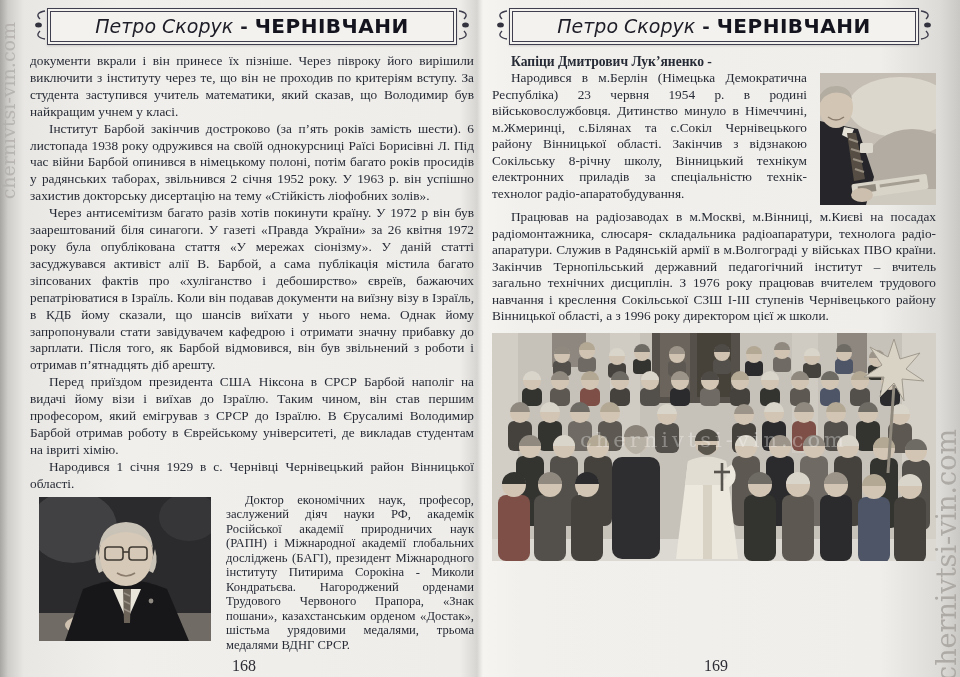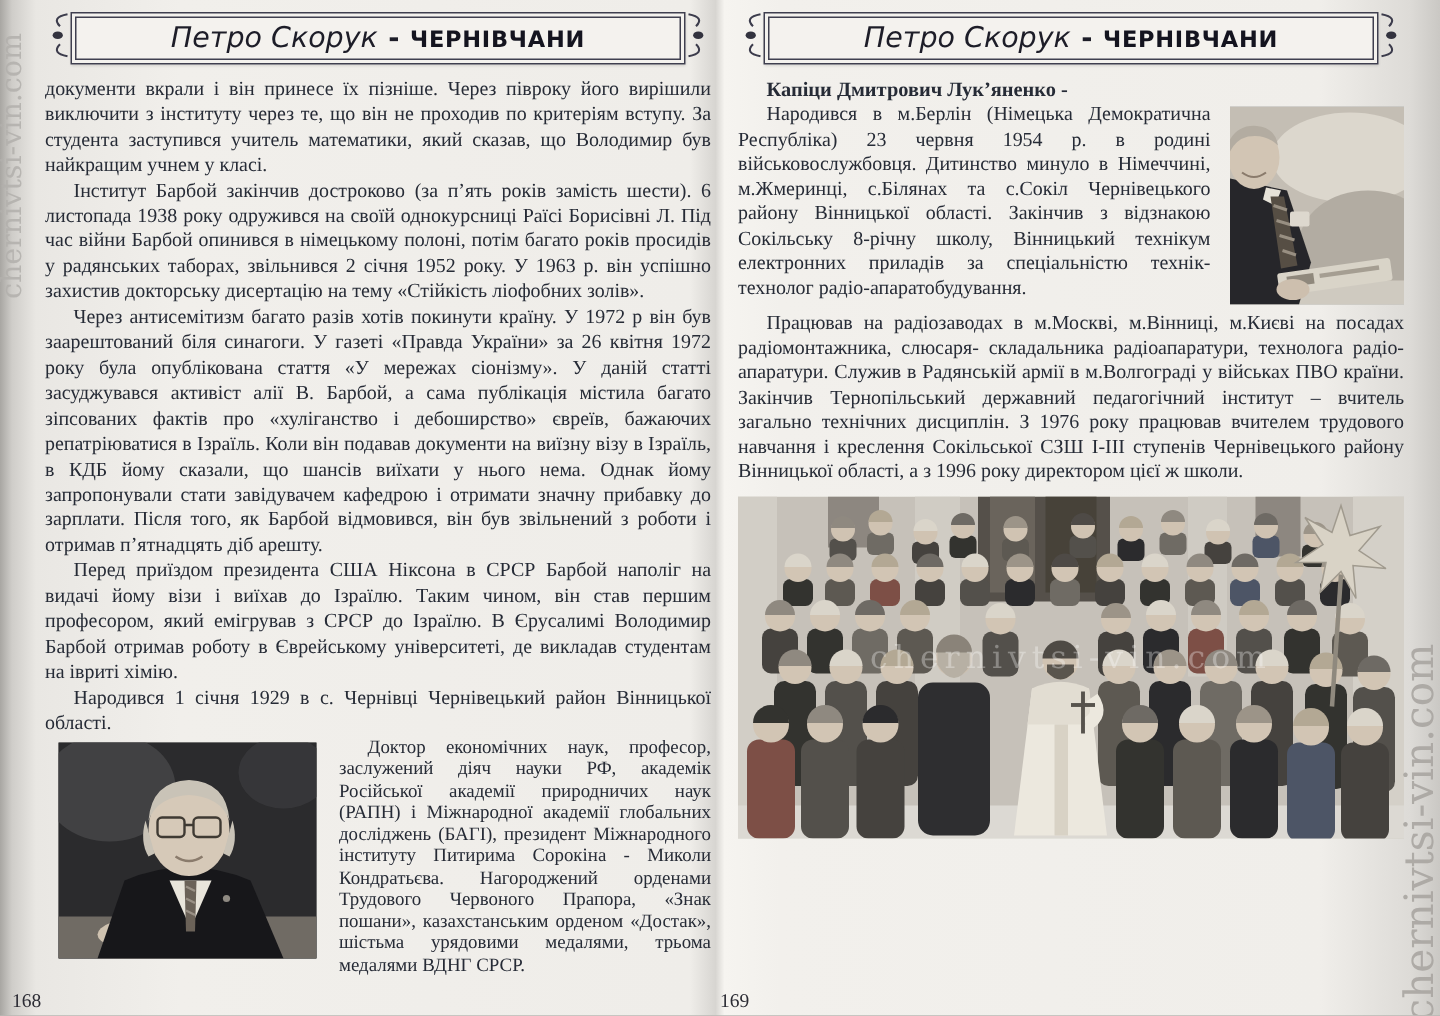--- a/index.html
+++ b/index.html
@@ -13,36 +13,36 @@
   .page.left{left:8px;padding:8px 6px 0 22px;box-sizing:border-box;}
   .page.right{left:480px;padding:8px 16px 0 12px;box-sizing:border-box;}
   
   .banner{position:relative;margin:0 auto 8px auto;width:408px;border:1.5px solid #3f3f4f;background:#f4f2ee;box-shadow:0 1px 2px rgba(0,0,0,.15);}
   .banner-inner{border:1px solid #3f3f4f;margin:2px;padding:2px 18px 3px 18px;display:flex;justify-content:center;align-items:baseline;gap:7px;white-space:nowrap;}
   .banner .orn{position:absolute;top:50%;transform:translateY(-50%);}
   .banner .orn.l{left:-15px;}
   .banner .orn.r{right:-15px;transform:translateY(-50%) scaleX(-1);}
   .hdr-author{font-family:"DejaVu Sans",sans-serif;font-style:italic;font-size:19px;color:#1d1d28;}
   .hdr-sep{font-family:"DejaVu Sans",sans-serif;font-size:18px;font-weight:bold;color:#1d1d28;}
-  .hdr-title{font-family:"DejaVu Sans",sans-serif;font-size:15px;font-weight:bold;letter-spacing:.5px;color:#14141f;}
+  .hdr-title{font-family:"DejaVu Sans",sans-serif;font-size:20px;font-weight:bold;letter-spacing:.5px;color:#14141f;}
   
   p{margin:0;text-align:justify;font-size:13.3px;line-height:16.9px;}
   .indent{text-indent:19px;}
   .sec-head{font-weight:bold;text-indent:19px;margin-top:5px;font-size:13.6px;line-height:17px;}
   .bio-wrap{overflow:hidden;}
   .photo-left{float:left;width:172px;height:144px;margin:4px 15px 2px 9px;background:#222;}
   .photo-left svg{display:block;width:100%;height:100%;}
   .bio-left-p{font-size:12.6px;line-height:14.5px;}
   .photo-right{float:right;width:116px;height:132px;margin:3px 0 4px 13px;background:#bbb;}
   .photo-right svg{display:block;width:100%;height:100%;}
   .rp-bio{line-height:16.5px;}
   .group-photo{position:relative;margin-top:8px;width:444px;height:228px;}
   .group-photo svg{display:block;width:100%;height:100%;}
   .gp-wm{position:absolute;left:0;right:0;top:42%;text-align:center;font-size:21px;letter-spacing:4px;color:rgba(255,255,255,.32);font-family:"DejaVu Serif",serif;pointer-events:none;}
-  .page-num{position:absolute;left:0;right:0;bottom:2px;font-size:13px;color:#2c2c34;}
+  .page-num{position:absolute;left:0;right:0;bottom:2px;text-align:center;font-size:16px;color:#2c2c34;}
   
   .wm{position:absolute;writing-mode:vertical-rl;transform:rotate(180deg);font-family:"DejaVu Serif",serif;pointer-events:none;white-space:nowrap;}
   .wm.left{left:-3px;top:22px;font-size:19px;color:rgba(178,175,171,.85);}
   .wm.right{right:-2px;bottom:-4px;font-size:27px;color:rgba(168,165,161,.9);}
 </style>
 </head>
 <body>
 
 <div class="spread">
 

